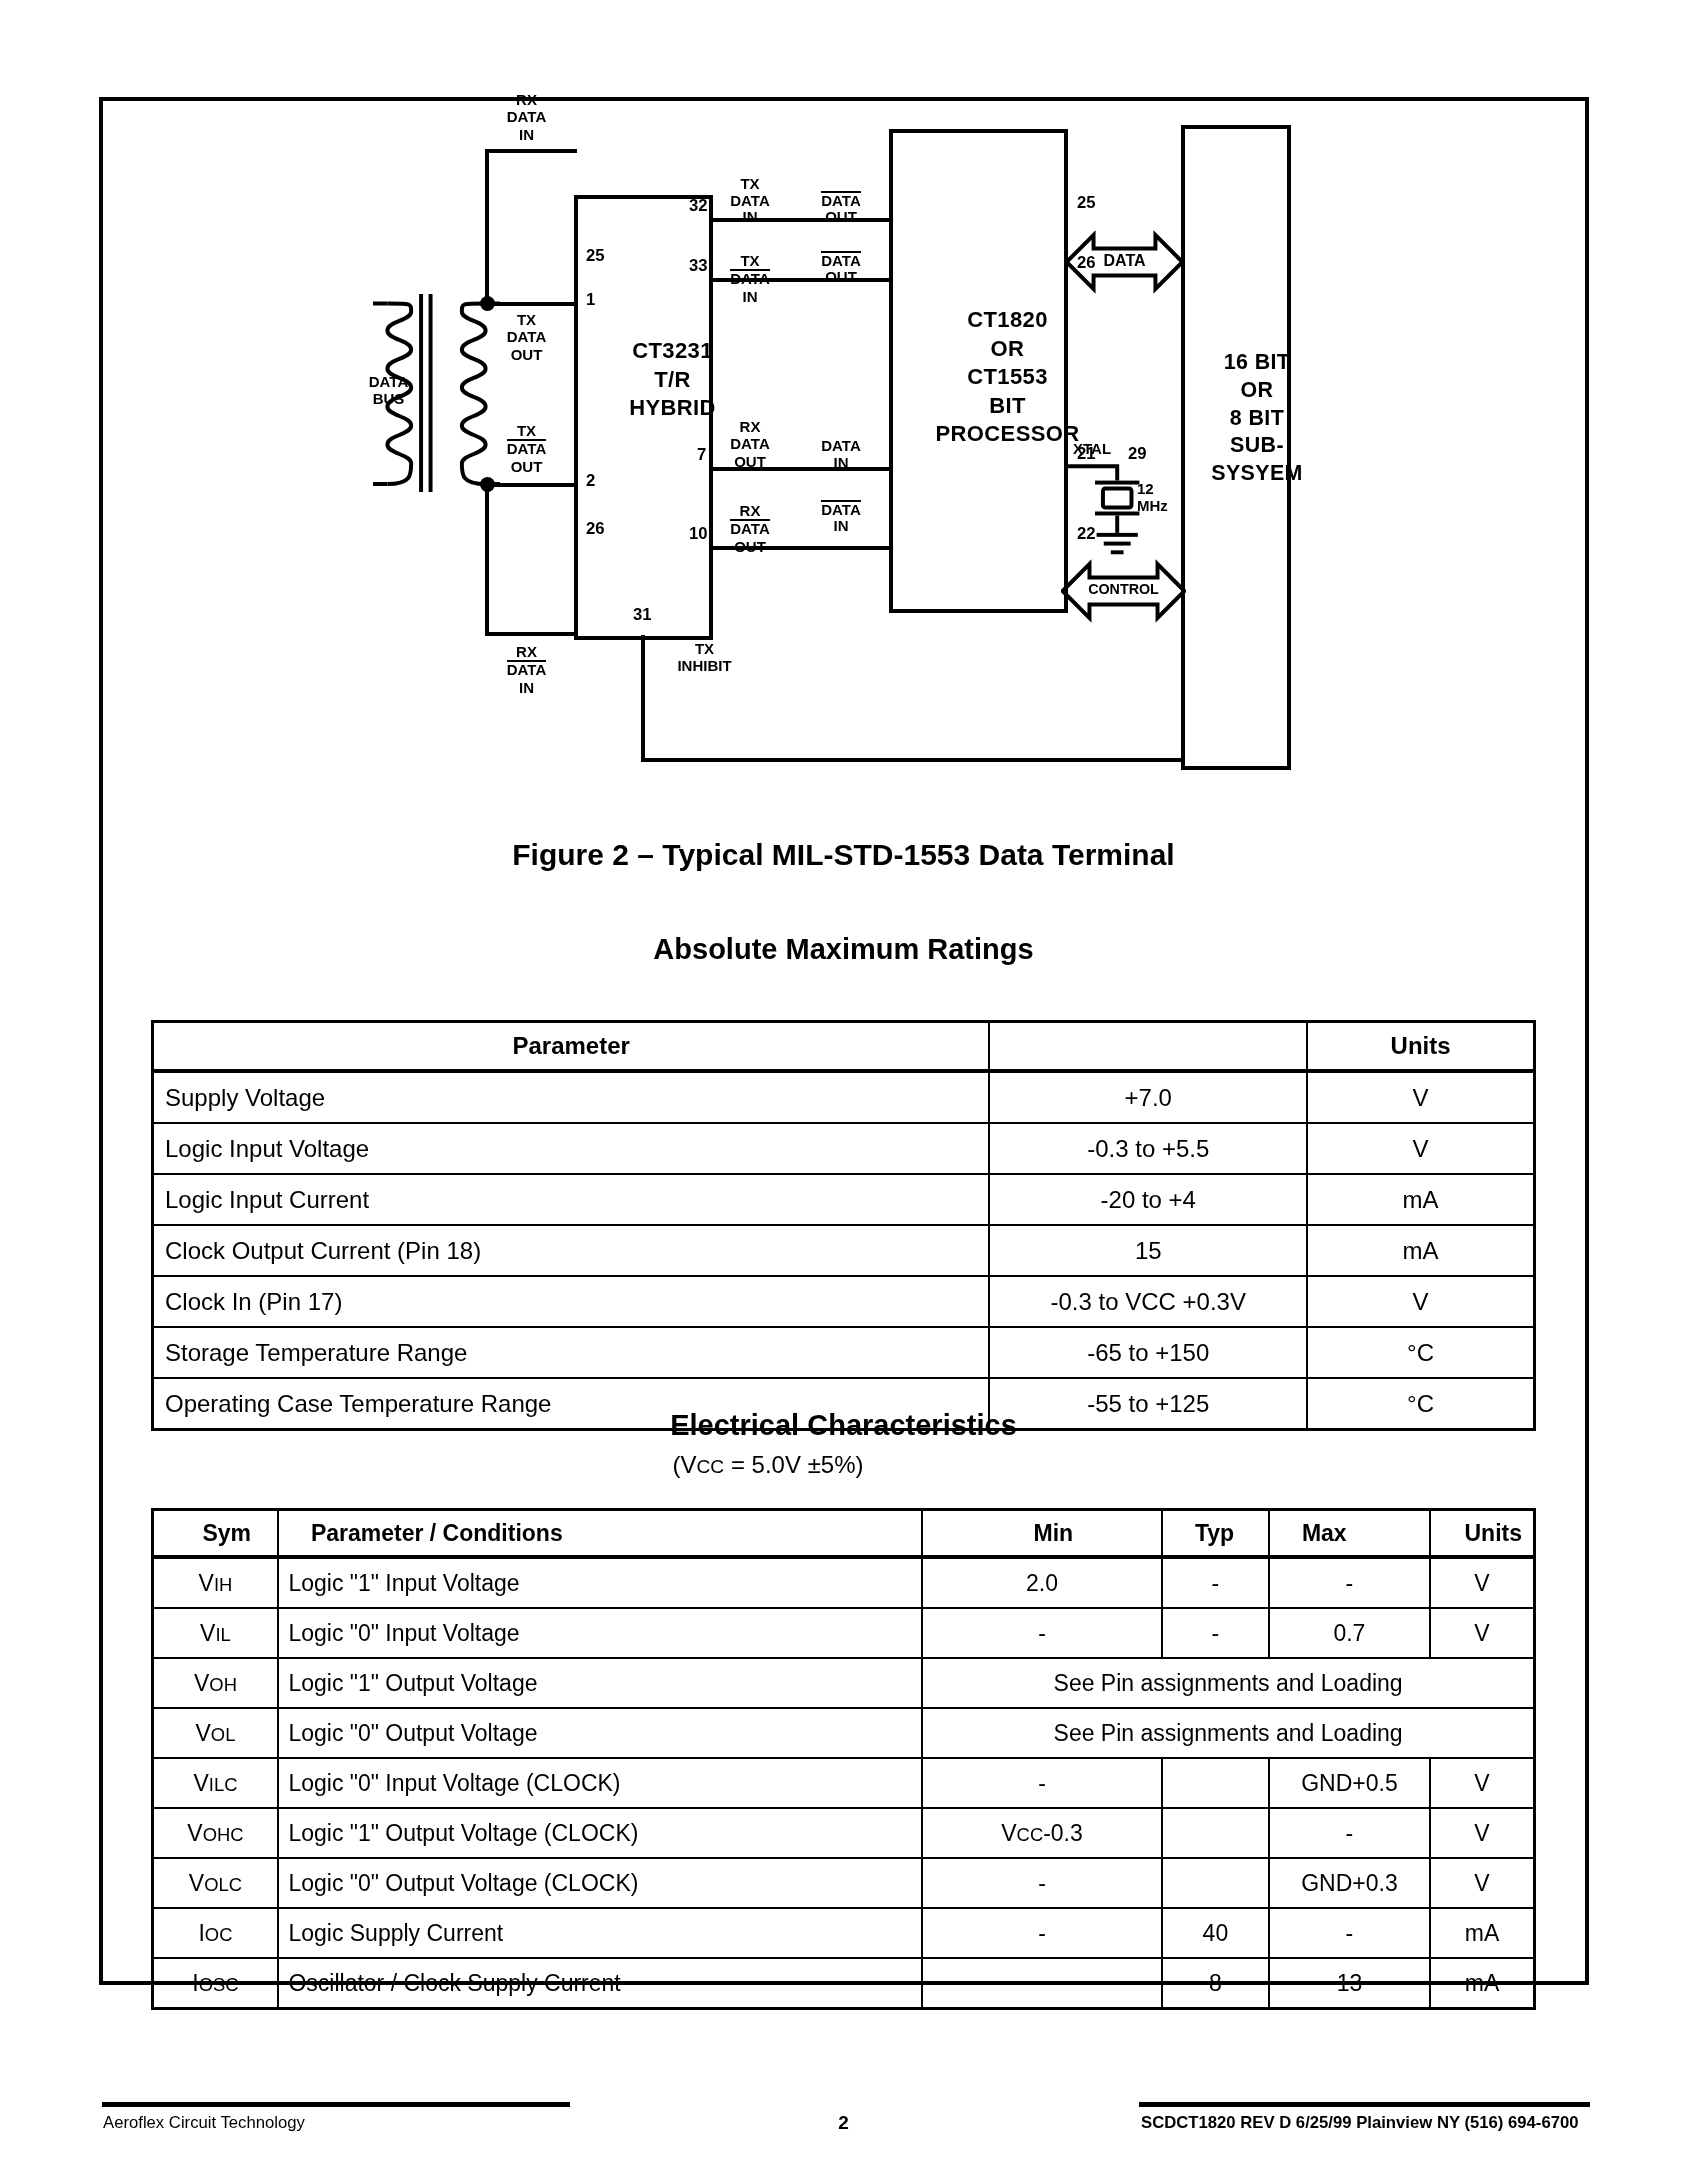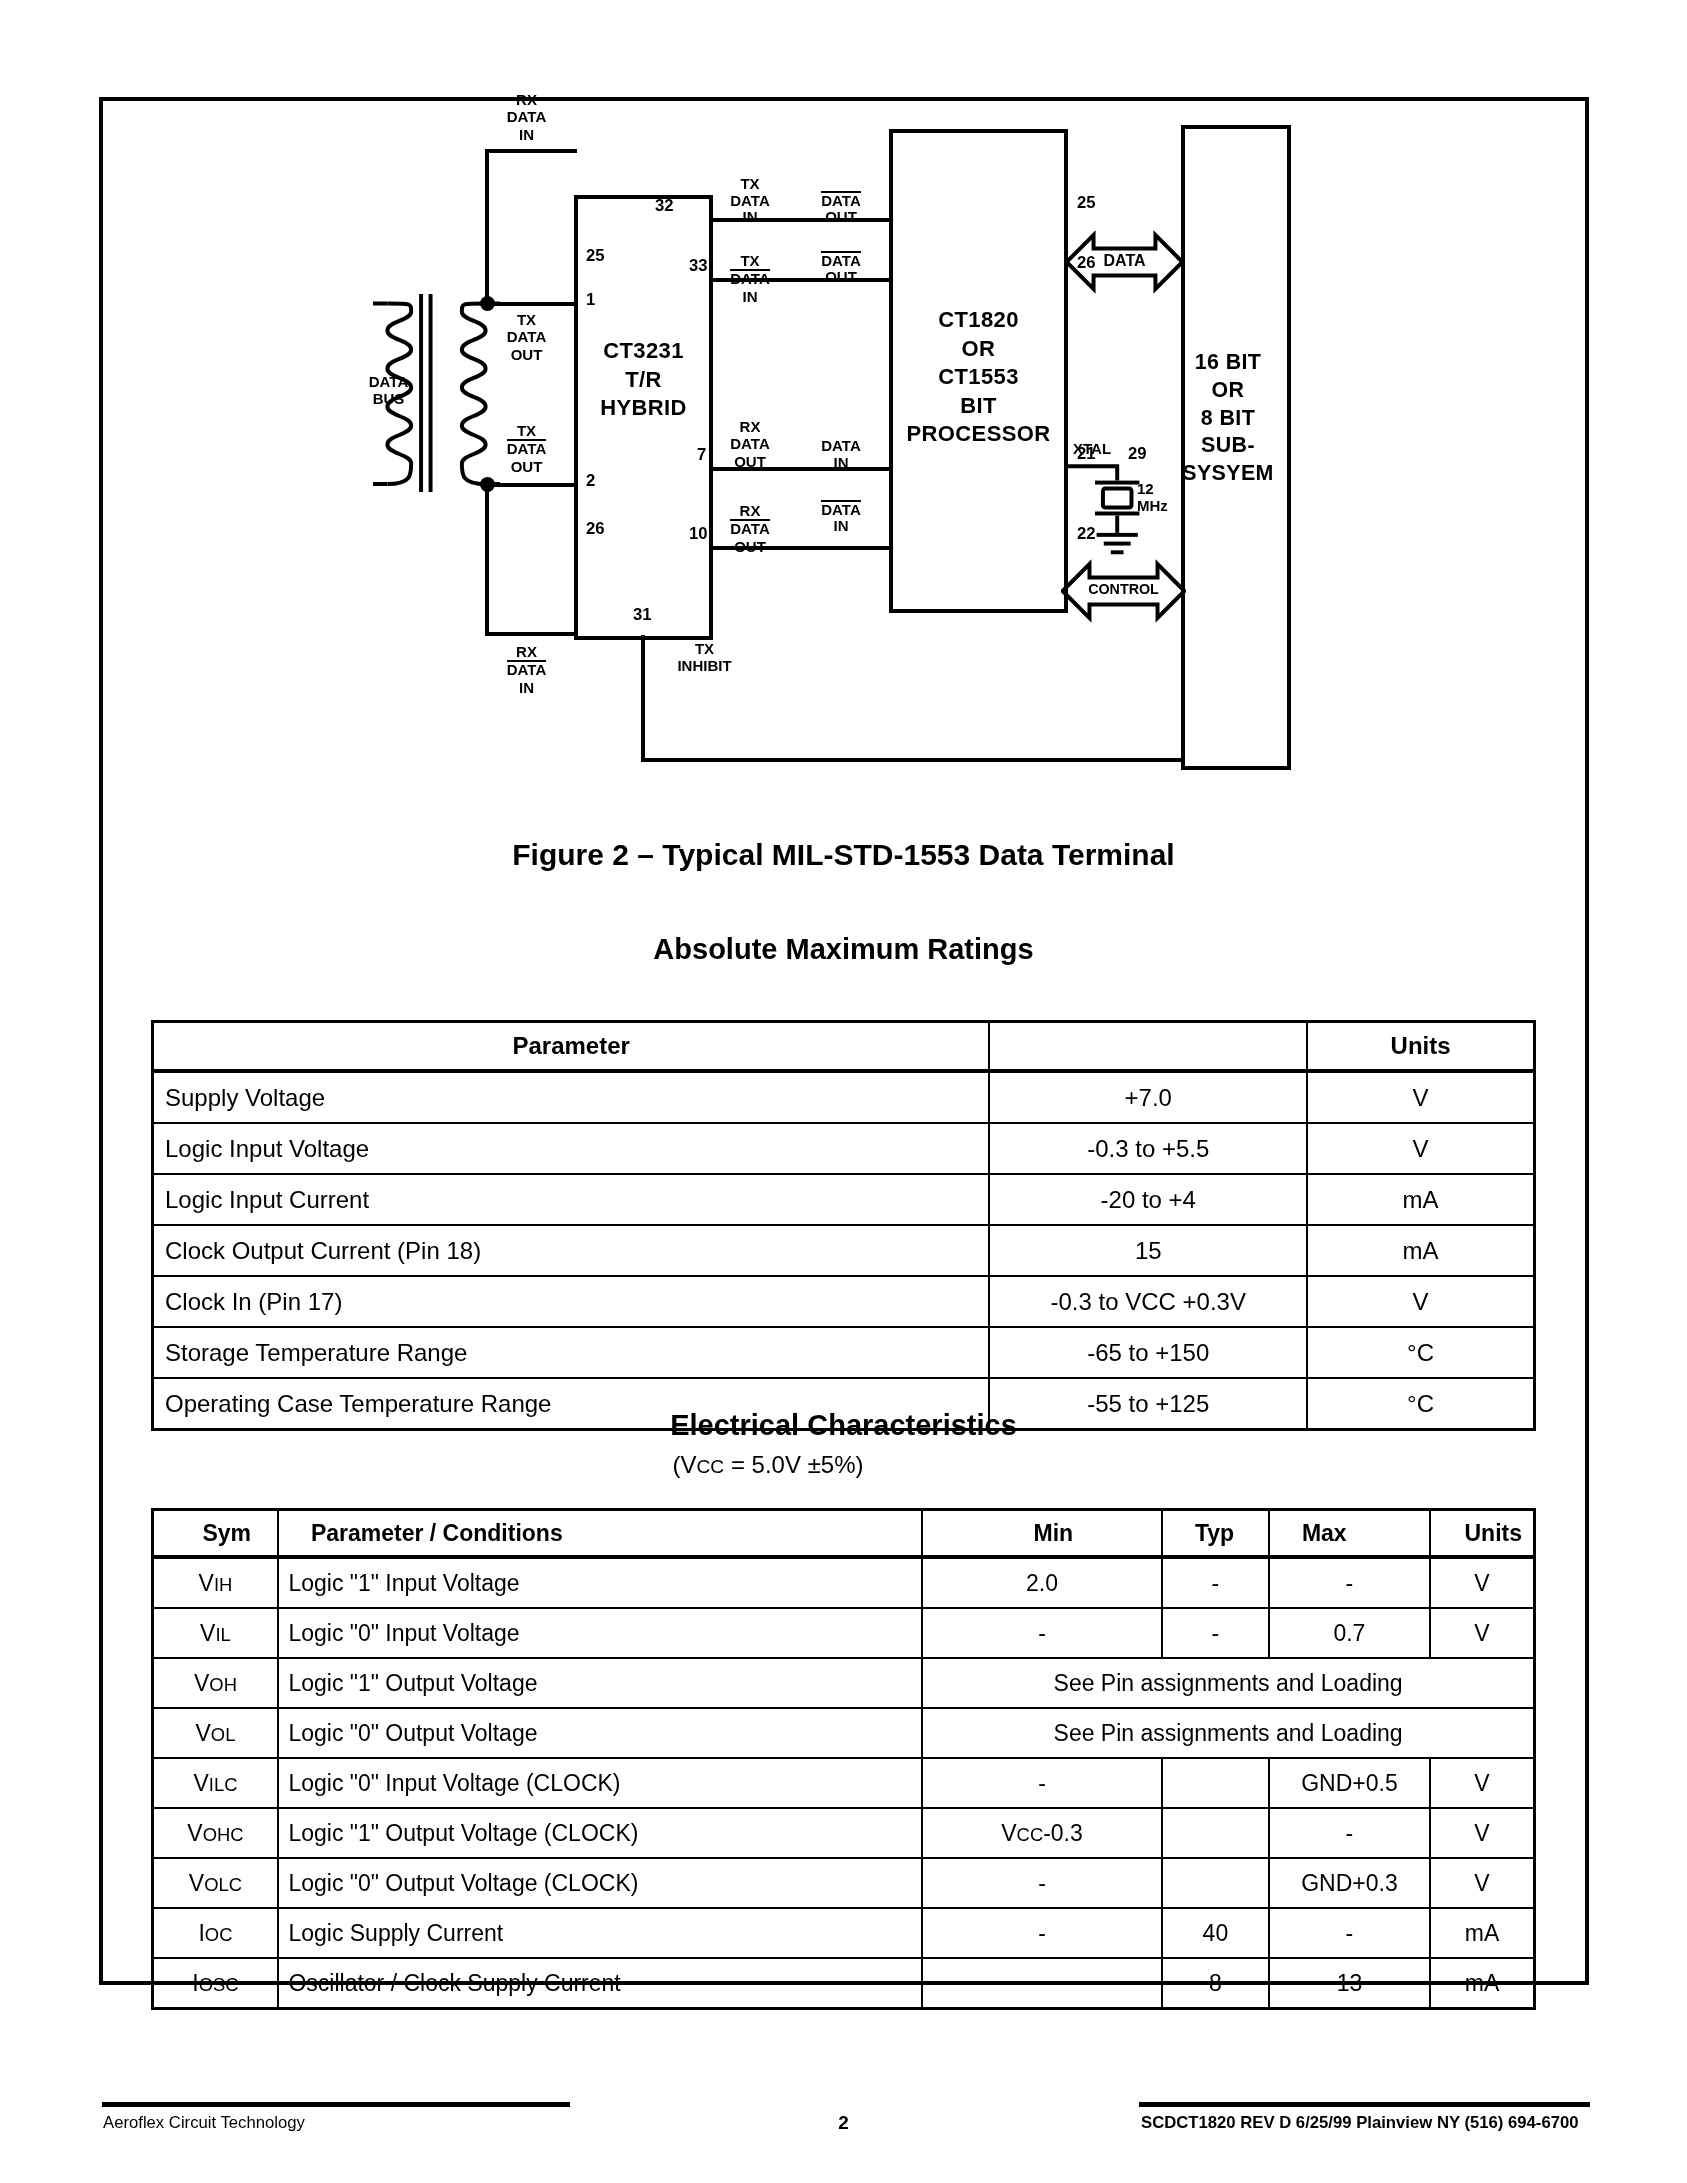--- a/index.html
+++ b/index.html
@@ -42,20 +42,21 @@
     border: 4px solid #000;
     box-sizing: border-box;
     background: #fff;
   }
   .blklabel {
     position: absolute;
     text-align: center;
     font-weight: bold;
     line-height: 1.30;
     letter-spacing: 0.4px;
+    padding-left: 29px;
   }
   .wire {
     position: absolute;
     background: #000;
   }
   .wh { height: 4px; }
   .wv { width: 4px; }
   .pin {
     position: absolute;
     font-weight: bold;
@@ -279,21 +280,21 @@
     </div>
 
     <div class="blk" style="left:574px; top:195px; width:139px; height:445px;"></div>
     <div class="blklabel" style="left:574px; top:337px; width:139px; font-size:22px; white-space:pre;"><div>CT3231</div><div>T/R</div><div>HYBRID</div></div>
 
     <div class="pin" style="left:586px; top:248px;">25</div>
     <div class="pin" style="left:586px; top:292px;">1</div>
     <div class="pin" style="left:586px; top:473px;">2</div>
     <div class="pin" style="left:586px; top:521px;">26</div>
 
-    <div class="pin" style="left:655px; top:198px;">32</div>
+    <div class="pin" style="left:689px; top:198px;">32</div>
     <div class="pin" style="left:689px; top:258px;">33</div>
     <div class="pin" style="left:697px; top:447px;">7</div>
     <div class="pin" style="left:689px; top:526px;">10</div>
     <div class="pin" style="left:633px; top:607px;">31</div>
 
     <div class="blk" style="left:889px; top:129px; width:179px; height:484px;"></div>
     <div class="blklabel" style="left:889px; top:306px; width:179px; font-size:22px; white-space:pre;"><div>CT1820</div><div>OR</div><div>CT1553</div><div>BIT</div><div>PROCESSOR</div></div>
 
     <div class="pin" style="left:1077px; top:195px;">25</div>
     <div class="pin" style="left:1077px; top:255px;">26</div>

